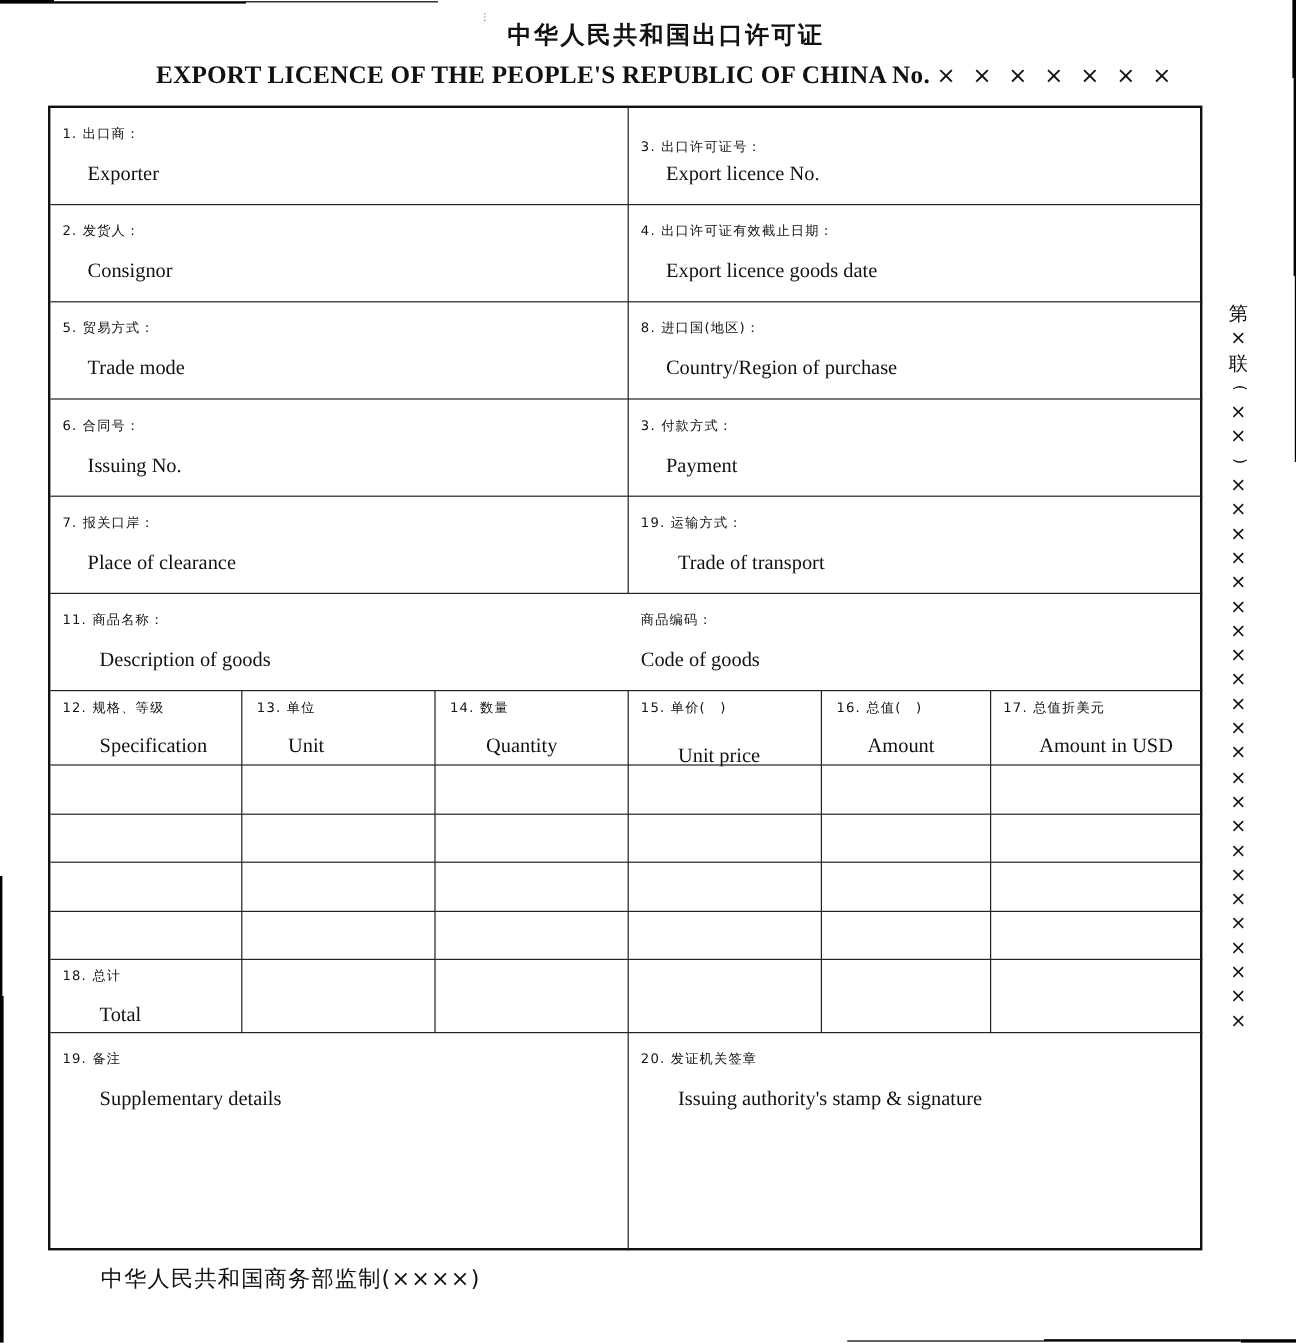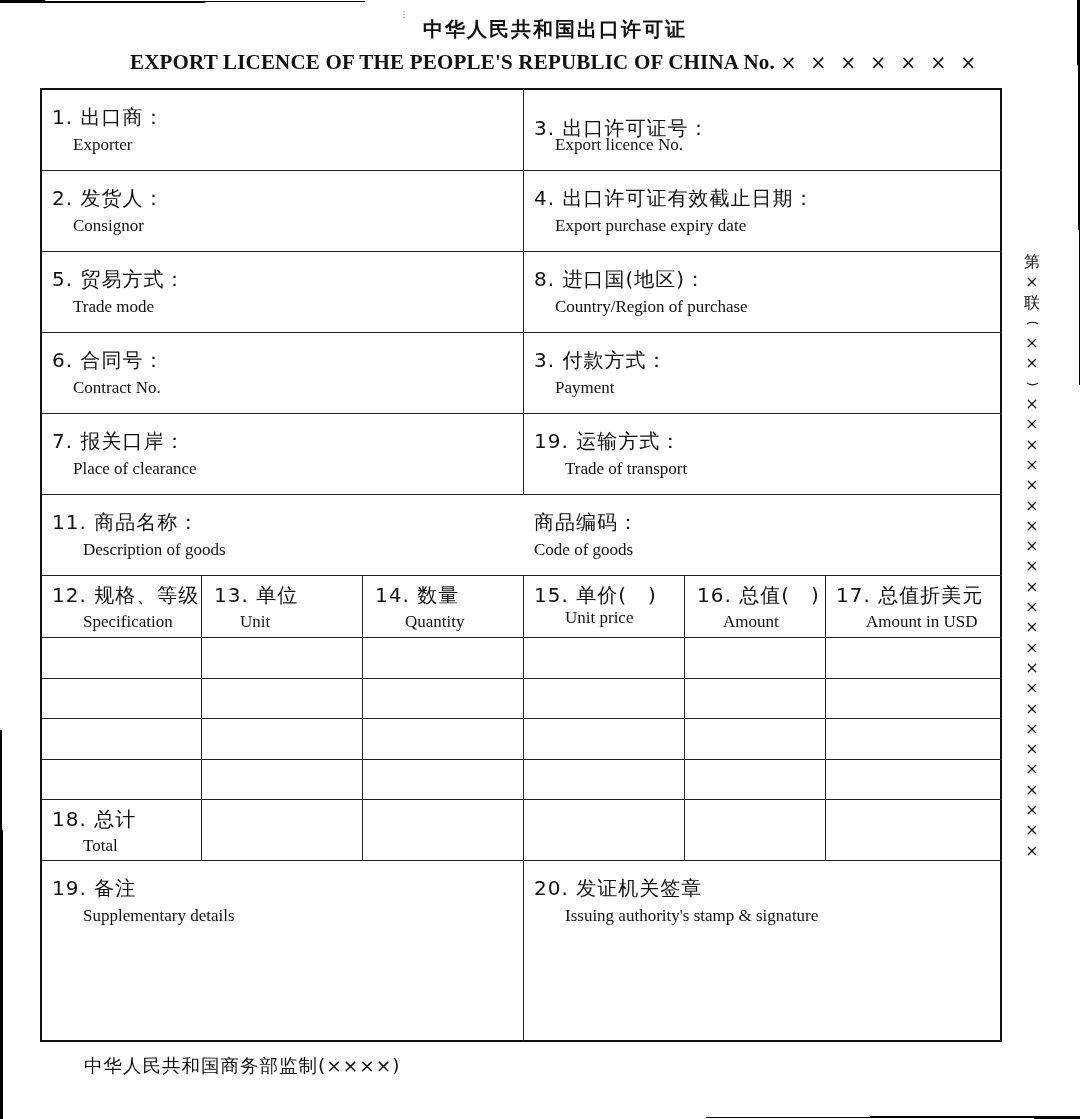--- a/index.html
+++ b/index.html
@@ -21,21 +21,21 @@
 
   .form {
     left: 40px; top: 88px; width: 962px; height: 954px;
     border: 2px solid #111; box-sizing: border-box;
   }
   .hline { position: absolute; height: 0; border-top: 1.5px solid #222; }
   .vline { position: absolute; width: 0; border-left: 1.5px solid #222; }
 
   .cell { position: absolute; }
   .lbl-cn {
-    font-family: "DejaVu Sans", sans-serif; font-size: 20px; letter-spacing: 1px; white-space: nowrap;
+    font-family: "DejaVu Sans", sans-serif; font-size: 11px; letter-spacing: 1px; white-space: nowrap;
   }
   .lbl-en {
     font-family: "Liberation Serif", serif; font-size: 17px; white-space: nowrap;
   }
 
   .side-strip {
     left: 1020px; top: 252px; width: 24px;
     font-family: "DejaVu Sans", sans-serif; font-size: 16px; line-height: 20.3px; text-align: center;
   }
   .side-strip span { display: block; }
@@ -99,38 +99,38 @@
   <div class="cell" style="left:0;top:81px;width:481px;height:80px;">
     <div class="abs lbl-cn" style="left:10px;top:14px;">2. 发货人：</div>
     <div class="abs lbl-en" style="left:31px;top:45px;">Consignor</div>
   </div>
   <div class="cell" style="left:0;top:162px;width:481px;height:80px;">
     <div class="abs lbl-cn" style="left:10px;top:14px;">5. 贸易方式：</div>
     <div class="abs lbl-en" style="left:31px;top:45px;">Trade mode</div>
   </div>
   <div class="cell" style="left:0;top:243px;width:481px;height:80px;">
     <div class="abs lbl-cn" style="left:10px;top:14px;">6. 合同号：</div>
-    <div class="abs lbl-en" style="left:31px;top:45px;">Contract No.</div>
+    <div class="abs lbl-en" style="left:31px;top:45px;">Issuing No.</div>
   </div>
   <div class="cell" style="left:0;top:324px;width:481px;height:80px;">
     <div class="abs lbl-cn" style="left:10px;top:14px;">7. 报关口岸：</div>
     <div class="abs lbl-en" style="left:31px;top:45px;">Place of clearance</div>
   </div>
   <div class="cell" style="left:0;top:405px;width:481px;height:80px;">
     <div class="abs lbl-cn" style="left:10px;top:14px;">11. 商品名称：</div>
     <div class="abs lbl-en" style="left:41px;top:45px;">Description of goods</div>
   </div>
 
   <div class="cell" style="left:482px;top:0;width:478px;height:80px;">
     <div class="abs lbl-cn" style="left:10px;top:25px;">3. 出口许可证号：</div>
     <div class="abs lbl-en" style="left:31px;top:45px;">Export licence No.</div>
   </div>
   <div class="cell" style="left:482px;top:81px;width:478px;height:80px;">
     <div class="abs lbl-cn" style="left:10px;top:14px;">4. 出口许可证有效截止日期：</div>
-    <div class="abs lbl-en" style="left:31px;top:45px;">Export purchase expiry date</div>
+    <div class="abs lbl-en" style="left:31px;top:45px;">Export licence goods date</div>
   </div>
   <div class="cell" style="left:482px;top:162px;width:478px;height:80px;">
     <div class="abs lbl-cn" style="left:10px;top:14px;">8. 进口国(地区)：</div>
     <div class="abs lbl-en" style="left:31px;top:45px;">Country/Region of purchase</div>
   </div>
   <div class="cell" style="left:482px;top:243px;width:478px;height:80px;">
     <div class="abs lbl-cn" style="left:10px;top:14px;">3. 付款方式：</div>
     <div class="abs lbl-en" style="left:31px;top:45px;">Payment</div>
   </div>
   <div class="cell" style="left:482px;top:324px;width:478px;height:80px;">
@@ -149,21 +149,21 @@
   <div class="cell" style="left:160px;top:486px;width:160px;height:61px;">
     <div class="abs lbl-cn" style="left:12px;top:6px;">13. 单位</div>
     <div class="abs lbl-en" style="left:38px;top:36px;">Unit</div>
   </div>
   <div class="cell" style="left:321px;top:486px;width:160px;height:61px;">
     <div class="abs lbl-cn" style="left:12px;top:6px;">14. 数量</div>
     <div class="abs lbl-en" style="left:42px;top:36px;">Quantity</div>
   </div>
   <div class="cell" style="left:482px;top:486px;width:160px;height:61px;">
     <div class="abs lbl-cn" style="left:10px;top:6px;">15. 单价(　)</div>
-    <div class="abs lbl-en" style="left:41px;top:32px;">Unit price</div>
+    <div class="abs lbl-en" style="left:41px;top:44px;">Unit price</div>
   </div>
   <div class="cell" style="left:643px;top:486px;width:140px;height:61px;">
     <div class="abs lbl-cn" style="left:12px;top:6px;">16. 总值(　)</div>
     <div class="abs lbl-en" style="left:38px;top:36px;">Amount</div>
   </div>
   <div class="cell" style="left:784px;top:486px;width:176px;height:61px;">
     <div class="abs lbl-cn" style="left:10px;top:6px;">17. 总值折美元</div>
     <div class="abs lbl-en" style="left:40px;top:36px;">Amount in USD</div>
   </div>
 

